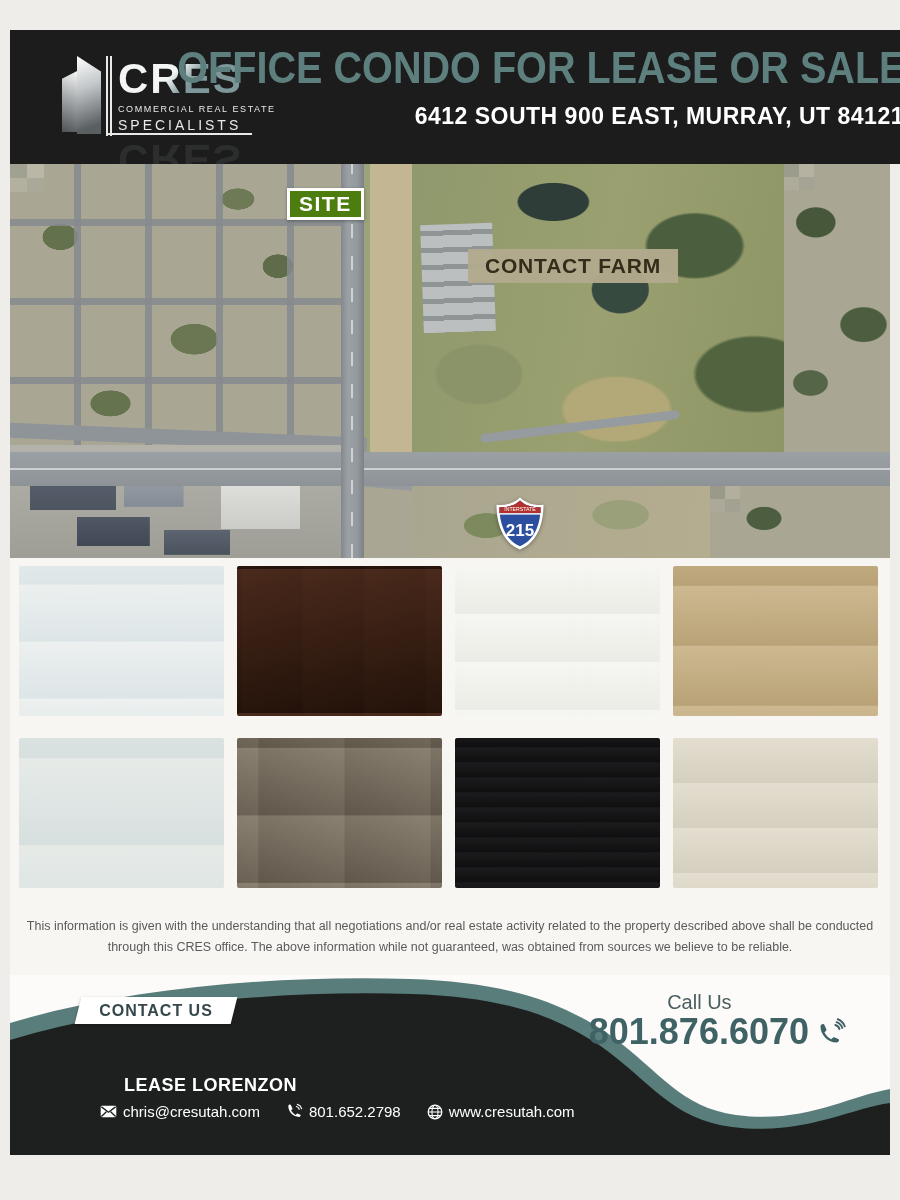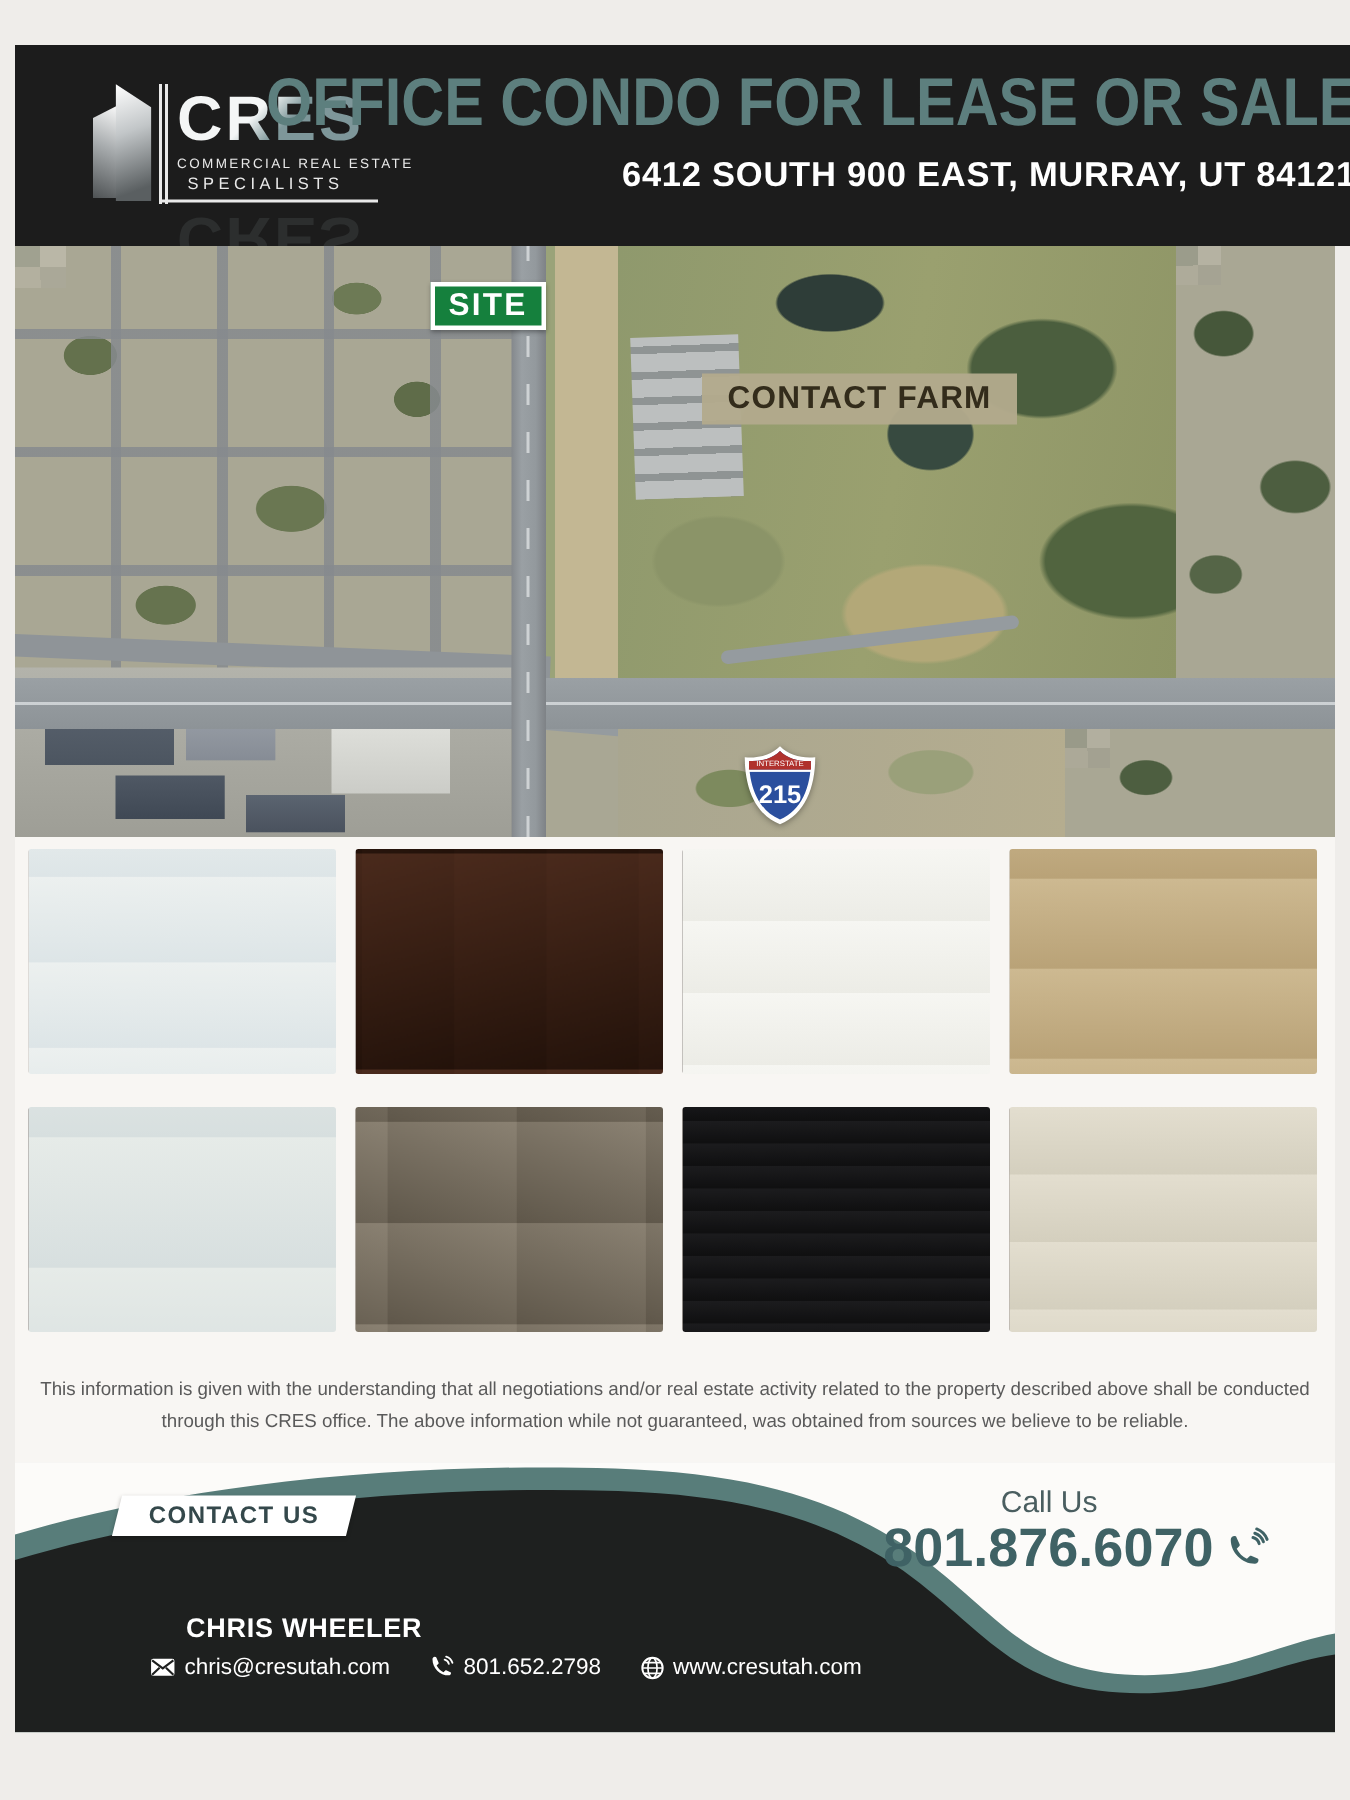--- a/index.html
+++ b/index.html
@@ -14,21 +14,21 @@
     clip-path:polygon(0 14%,100% 0,100% 100%,0 100%);}
   .tower-right{position:absolute;left:23px;top:12px;width:24px;height:78px;
     background:linear-gradient(160deg,#ffffff,#c2c6c8 40%,#5a5f61 88%);
     clip-path:polygon(0 0,100% 20%,100% 100%,0 100%);}
   .logo-bars{position:absolute;left:52px;top:12px;width:6px;height:80px;
     background:linear-gradient(90deg,#e9e9e9 0 2px,transparent 2px 4px,#e9e9e9 4px 6px);}
   .brand-text{position:absolute;left:64px;top:14px;font-size:42px;font-weight:bold;letter-spacing:2px;
     background:linear-gradient(135deg,#f4f6f6 42%,#7e979a 58%);
     -webkit-background-clip:text;background-clip:text;color:transparent;line-height:1;}
   .brand-sub1{position:absolute;left:64px;top:60px;font-size:9px;letter-spacing:1.6px;color:#e9e9e9;white-space:nowrap;}
-  .brand-sub2{position:absolute;left:64px;top:73px;width:118px;text-align:center;font-size:11px;letter-spacing:3px;color:#e9e9e9;}
+  .brand-sub2{position:absolute;left:64px;top:73px;width:118px;text-align:center;font-size:14px;letter-spacing:3px;color:#e9e9e9;}
   .logo-underline{position:absolute;left:52px;top:89px;width:146px;height:2px;background:#e9e9e9;}
   .logo-reflect{position:absolute;left:64px;top:94px;font-size:42px;font-weight:bold;letter-spacing:2px;color:#8b9a9b;
     transform:scaleY(-1);opacity:.14;line-height:1;}
   .hdr-title{position:absolute;right:4px;top:12px;font-size:45px;font-weight:bold;color:#5d7f7e;
     letter-spacing:0;white-space:nowrap;transform:scaleX(.88);transform-origin:right center;line-height:1.15;}
   .hdr-address{position:absolute;right:6px;top:73px;font-size:23px;font-weight:bold;color:#ffffff;letter-spacing:.5px;}
 
   
   .map{position:absolute;left:10px;top:164px;width:880px;height:394px;background:#a9a794;overflow:hidden;}
   .map > div{position:absolute;background-repeat:no-repeat;}
@@ -90,21 +90,21 @@
   .m-bm{left:402px;top:322px;width:298px;height:72px;
     background:
       radial-gradient(40px 22px at 25% 55%,#7d8a5e 55%,transparent 58%),
       radial-gradient(50px 26px at 70% 40%,#9aa07a 55%,transparent 58%),
       linear-gradient(95deg,#a9a690,#b5ad8f);}
   .m-br{left:700px;top:322px;width:180px;height:72px;
     background:
       radial-gradient(30px 20px at 30% 45%,#4d5e40 56%,transparent 60%),
       conic-gradient(from 0deg,#b2af9f 25%,#a3a191 0 50%,#acA998 0 75%,#999a89 0);
     background-size:auto,30px 26px;}
-  .site-label{position:absolute;left:277px;top:24px;background:#15803d;color:#fff;border:3px solid #fff;
+  .site-label{position:absolute;left:277px;top:24px;background:#4d7c0f;color:#fff;border:3px solid #fff;
     padding:1px 9px;font-size:21px;font-weight:bold;letter-spacing:1.5px;box-shadow:0 1px 3px rgba(0,0,0,.35);}
   .park-label{position:absolute;left:458px;top:85px;background:rgba(178,170,140,.96);color:#332c1b;
     padding:5px 17px;font-size:21px;font-weight:bold;letter-spacing:.8px;}
   .shield{position:absolute;left:485px;top:333px;width:50px;height:53px;filter:drop-shadow(0 1px 2px rgba(0,0,0,.35));}
 
   
   .gallery-sec{position:absolute;left:10px;top:558px;width:880px;height:417px;background:#f8f6f3;}
   .grid{display:grid;grid-template-columns:repeat(4,205px);grid-column-gap:13px;grid-row-gap:22px;padding:8px 0 0 9px;}
   .photo{width:205px;height:150px;border-radius:2px;background-repeat:no-repeat;background-color:#d5d0c1;}
   .p1{background:
@@ -279,21 +279,21 @@
       <span class="num-row">
         <span class="num">801.876.6070</span>
         <svg width="36" height="32" viewBox="0 0 36 32" style="margin-left:5px;">
           <path d="M9 8 C7.6 8 6.5 9.1 6.5 10.5 c0 8.5 7.5 16 16 16 1.4 0 2.5-1.1 2.5-2.5 0-.4-.24-.77-.6-.93l-4.3-1.85c-.35-.15-.76-.07-1.03.2l-1.8 1.8c-2.9-1.5-5.3-3.9-6.8-6.8l1.8-1.8c.27-.27.35-.68.2-1.03L10.43 9.1 C10.27 8.24 9.4 8 9 8 Z" fill="#3f6265"></path>
           <path d="M24 9 a7 7 0 0 1 5 5 M25.5 5.5 a11 11 0 0 1 7 7 M27 2 a15 15 0 0 1 8.5 8.5" stroke="#3f6265" stroke-width="2.4" fill="none" stroke-linecap="round" transform="scale(0.82) translate(2,2)"></path>
         </svg>
       </span>
     </div>
 
     <div class="agent">
-      <div class="name">CHRIS WHEELER</div>
+      <div class="name">LEASE LORENZON</div>
       <div class="row">
         <span class="item">
           <svg width="17" height="13" viewBox="0 0 24 18">
             <rect x="1" y="1" width="22" height="16" rx="2" fill="#ffffff"></rect>
             <path d="M2 2.5 L12 10 L22 2.5 M2 16 L9 9.5 M22 16 L15 9.5" stroke="#1e201f" stroke-width="2" fill="none"></path>
           </svg>
           <span>chris@cresutah.com</span>
         </span>
         <span class="item">
           <svg width="17" height="17" viewBox="0 0 22 22">

